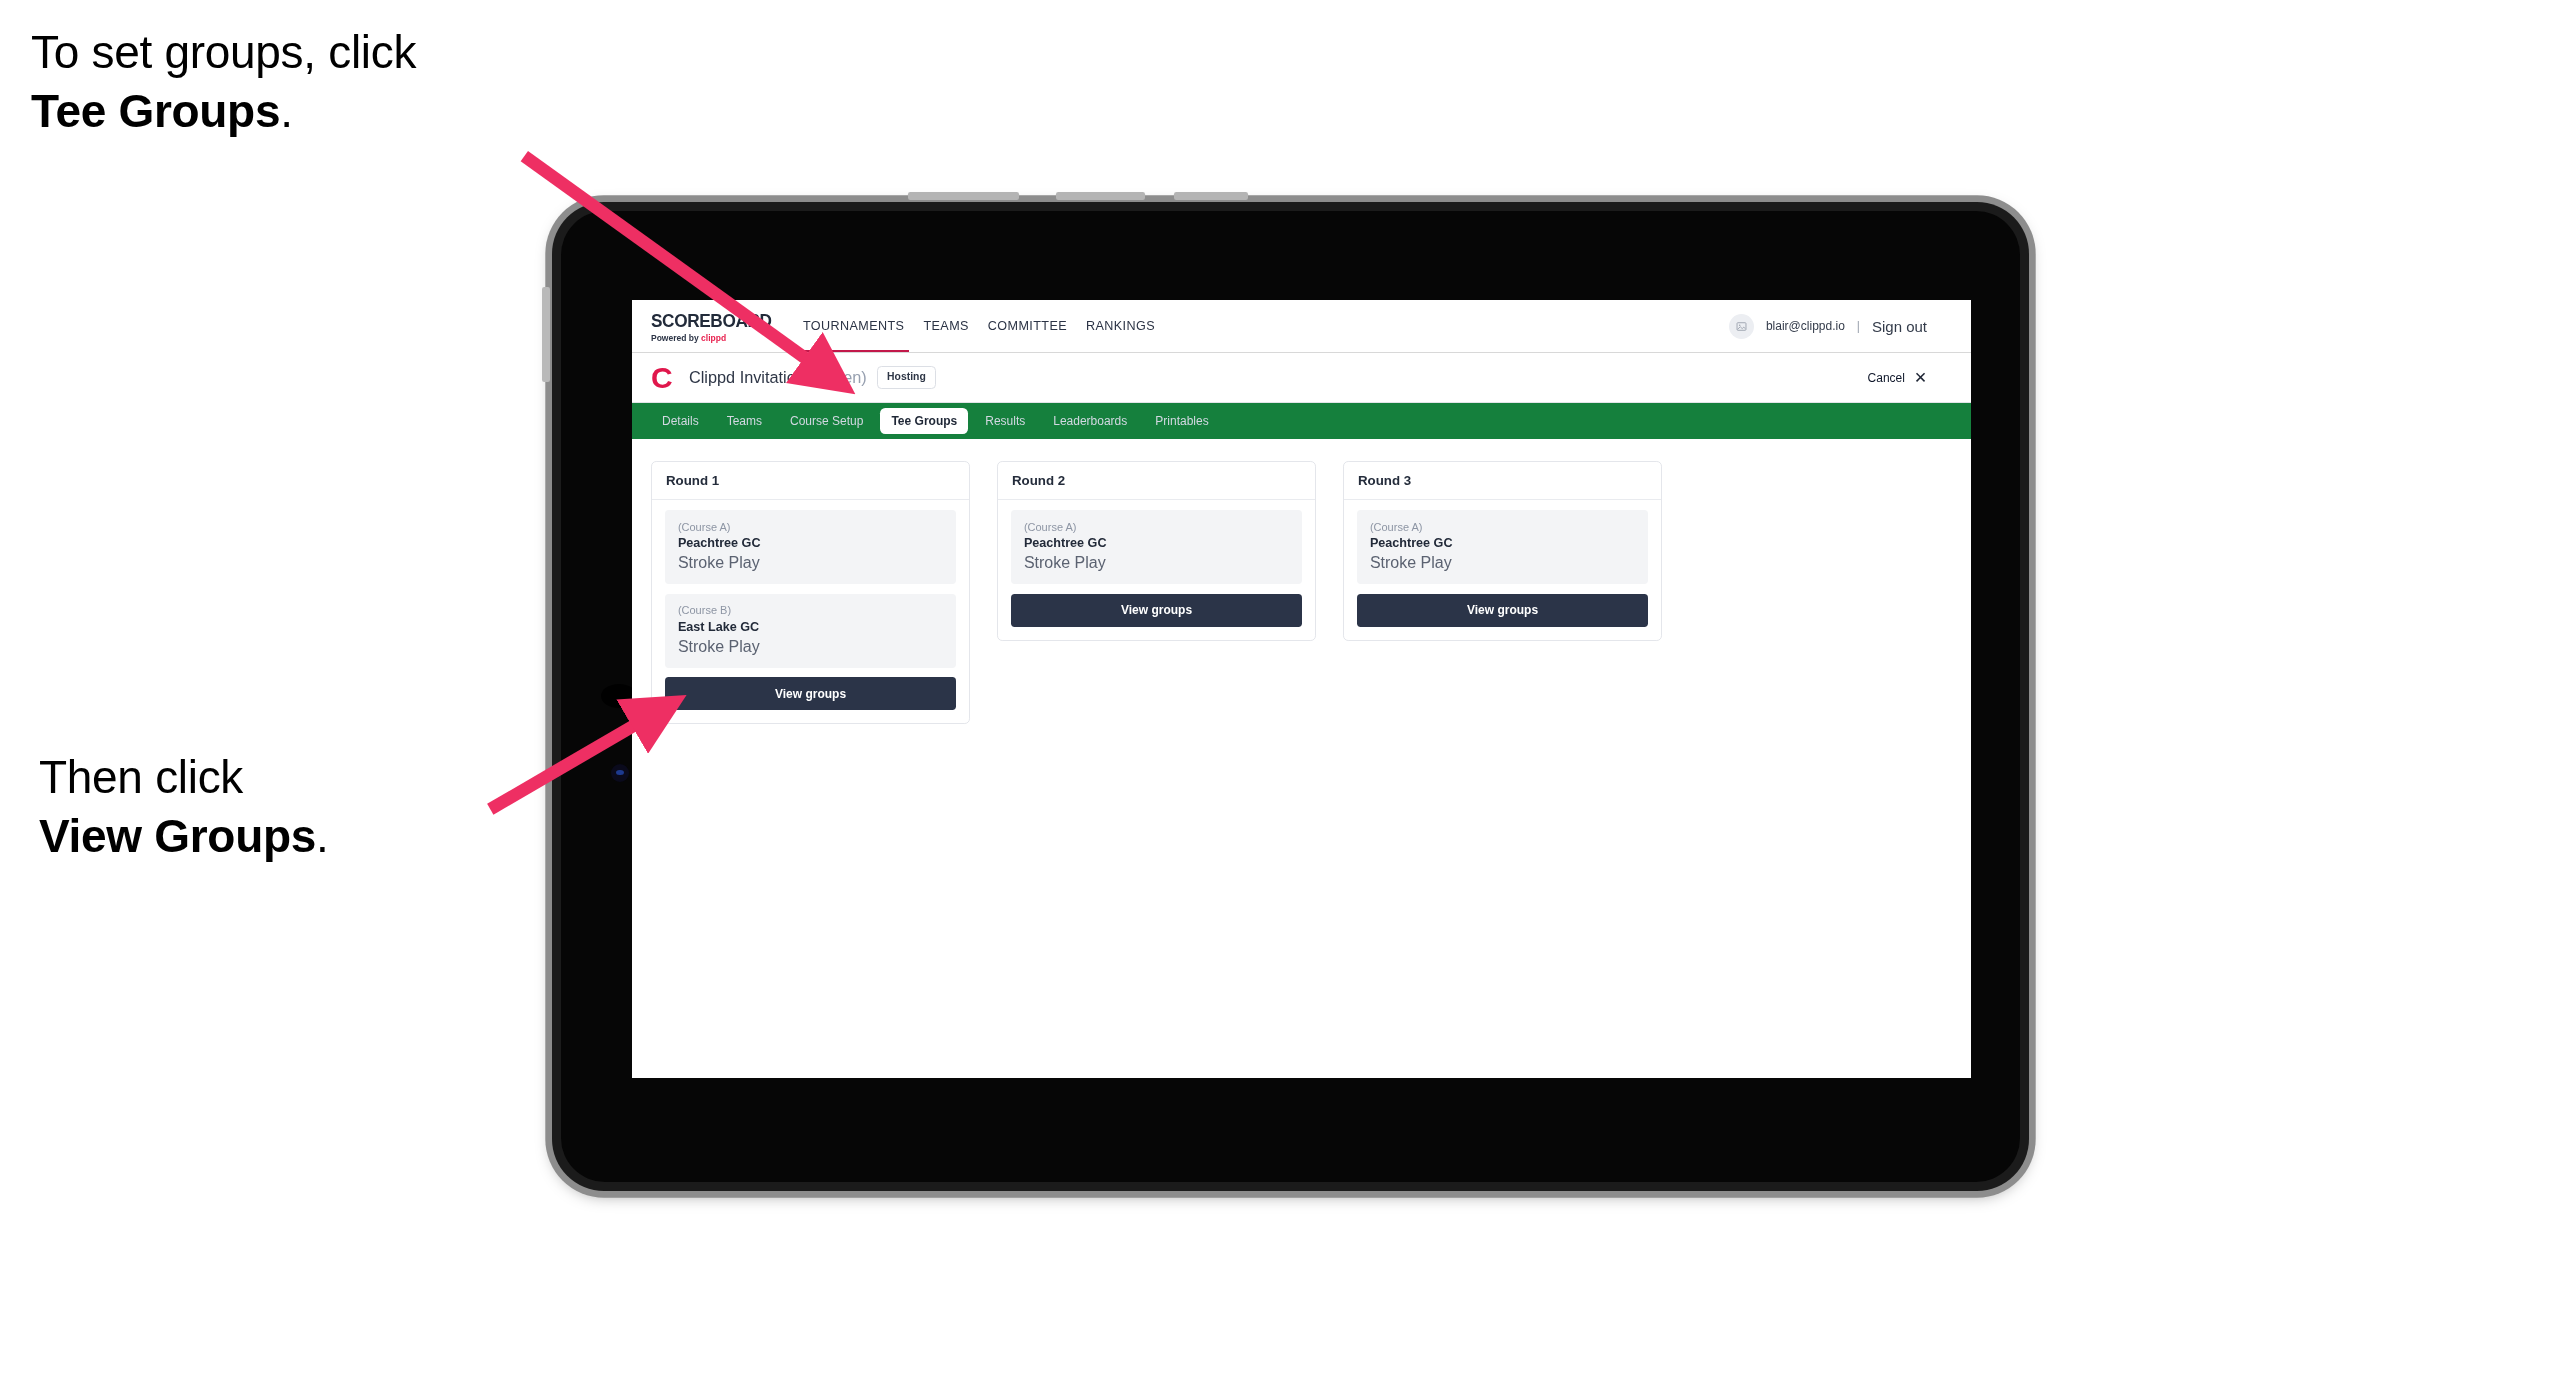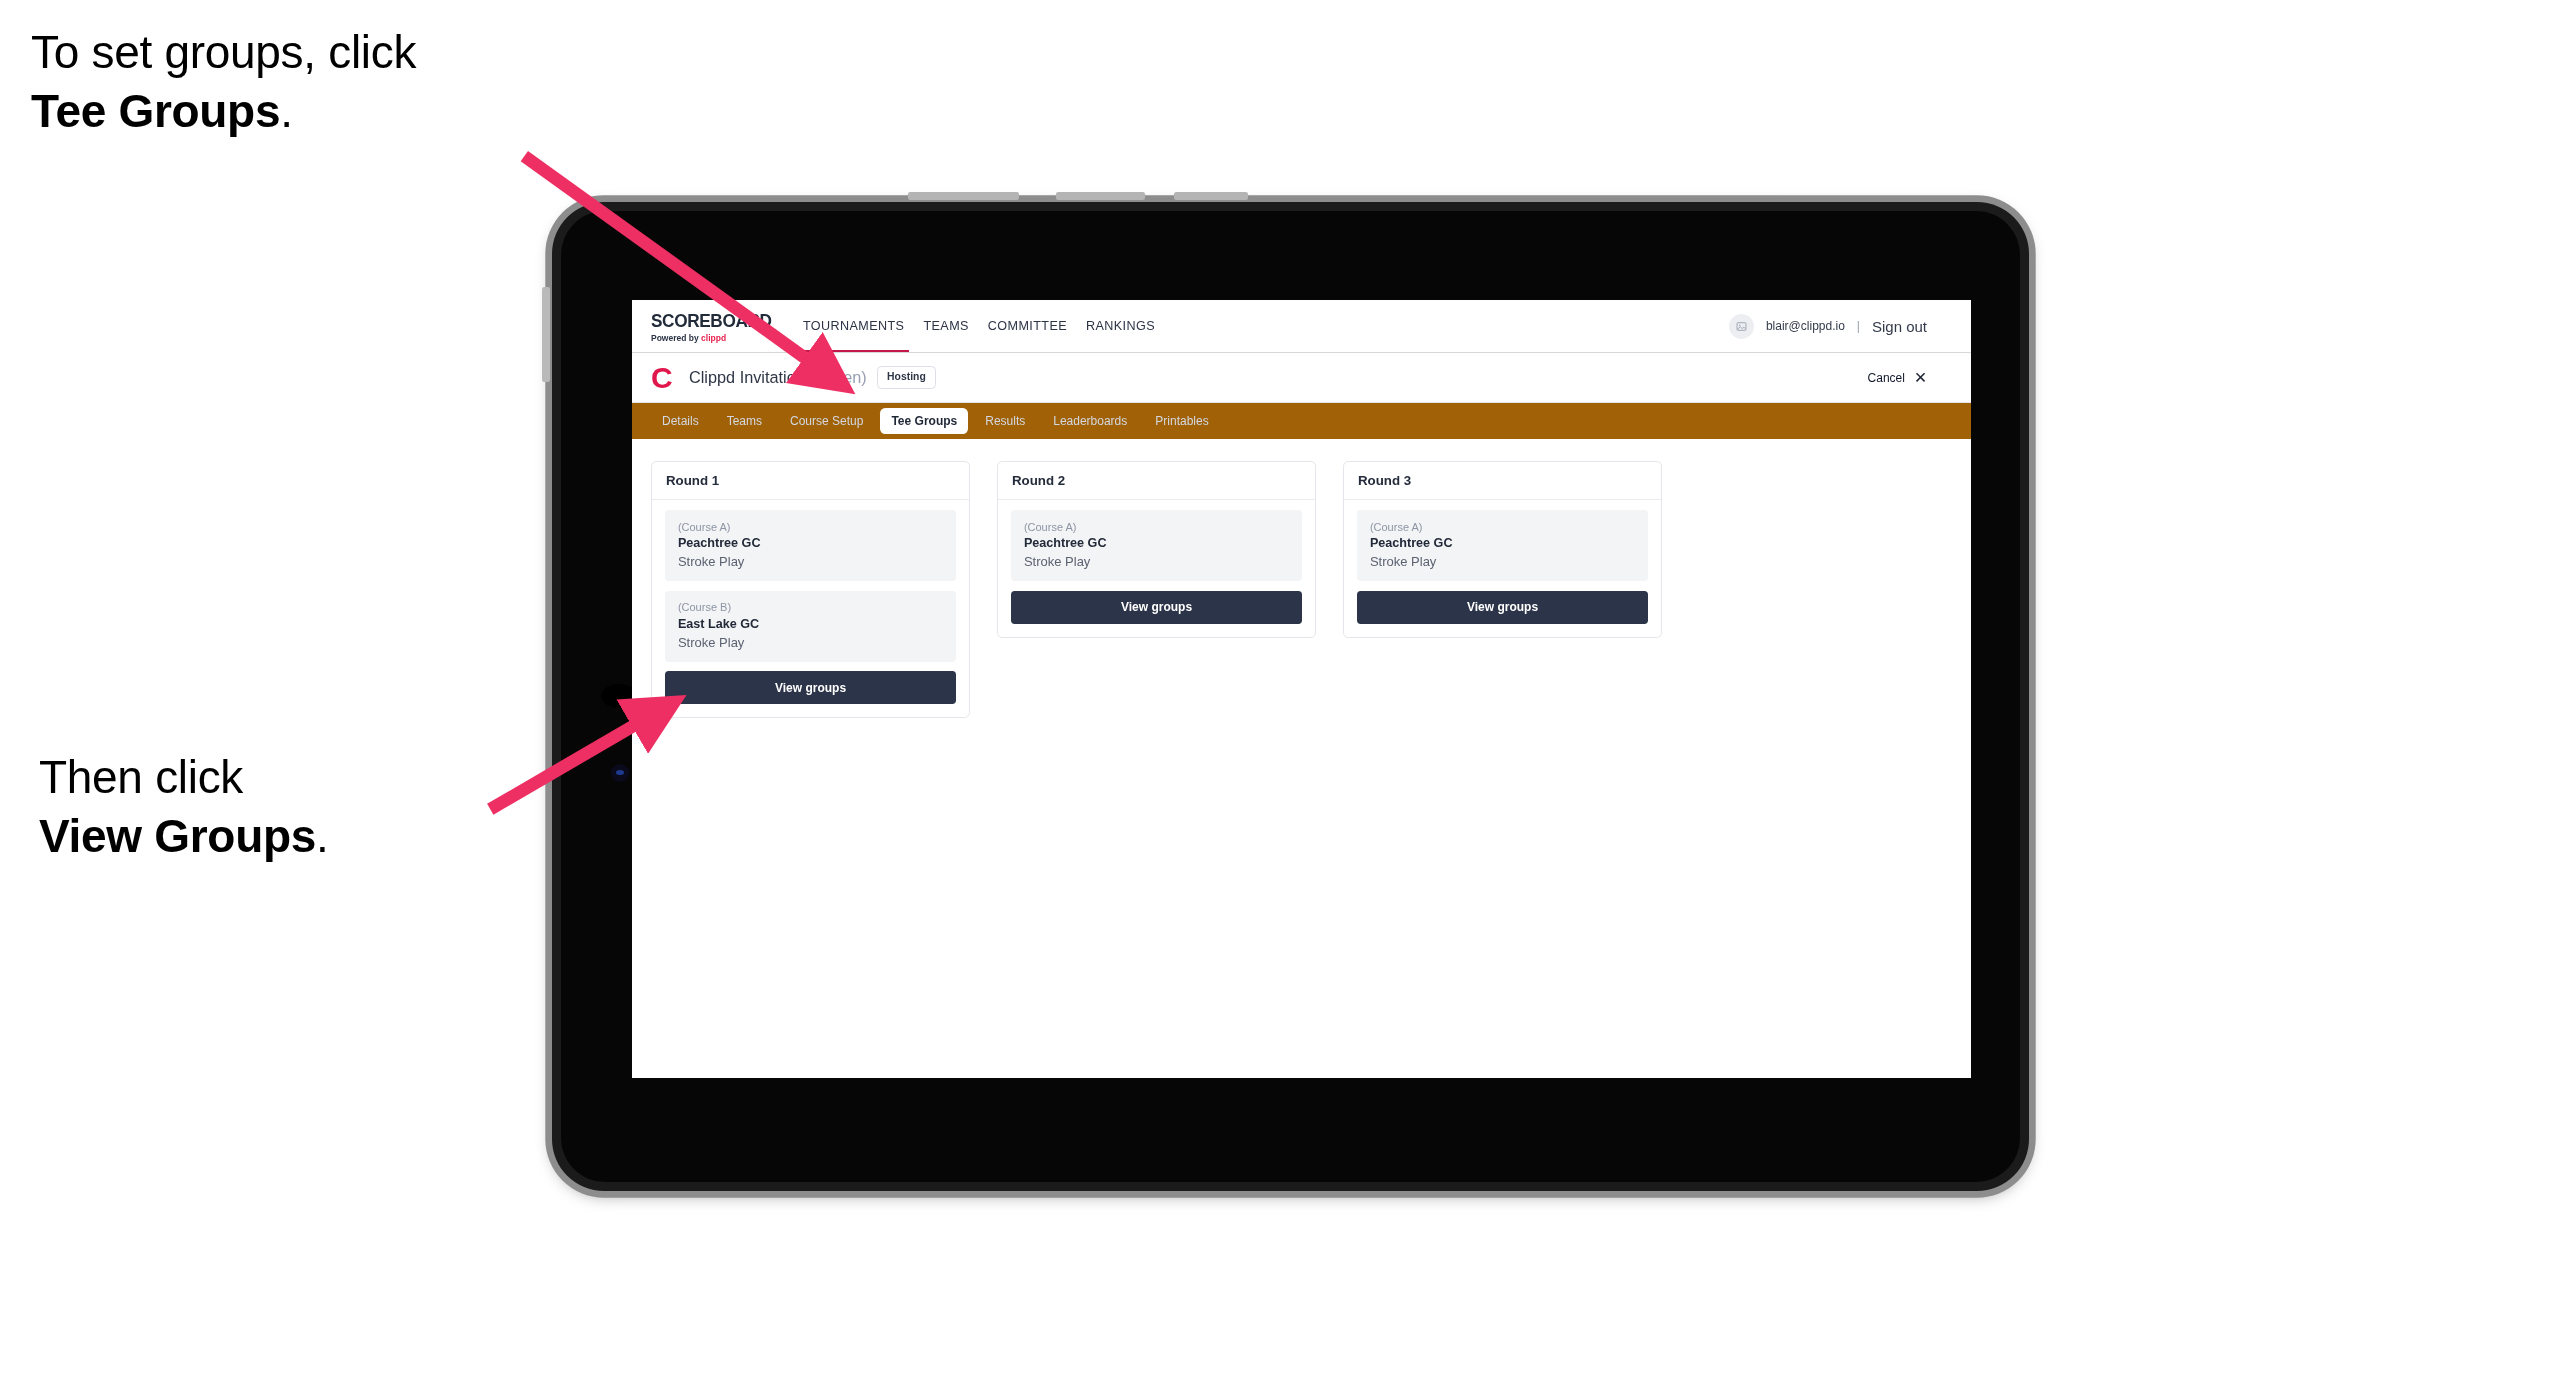--- a/index.html
+++ b/index.html
@@ -210,21 +210,21 @@
     gap: 9px;
     padding-right: 25px;
     cursor: pointer;
   }
   #cancel-label { font-size: 12px; color: #0f172a; }
   #cancel-x { font-size: 15.6px; color: #1d2433; line-height: 1; }
 
   
   #tabbar {
     height: 36px;
-    background: #a16207;
+    background: #15803d;
     display: flex;
     align-items: center;
     padding: 0 19px;
     gap: 6px;
   }
   .tab {
     font-size: 12px;
     color: #d3d8e2;
     padding: 6px 11px;
     border-radius: 5.2px;
@@ -274,21 +274,21 @@
     color: #8d95a4;
     margin-bottom: 3.7px;
   }
   .course-name {
     font-size: 12.6px;
     font-weight: 700;
     color: #222a39;
     margin-bottom: 3.7px;
   }
   .course-format {
-    font-size: 13px;
+    font-size: 16px;
     color: #5b6271;
   }
   .view-groups-btn {
     display: block;
     width: 100%;
     background: #2b3448;
     color: #ffffff;
     border: none;
     border-radius: 3.7px;
     font-size: 12px;

